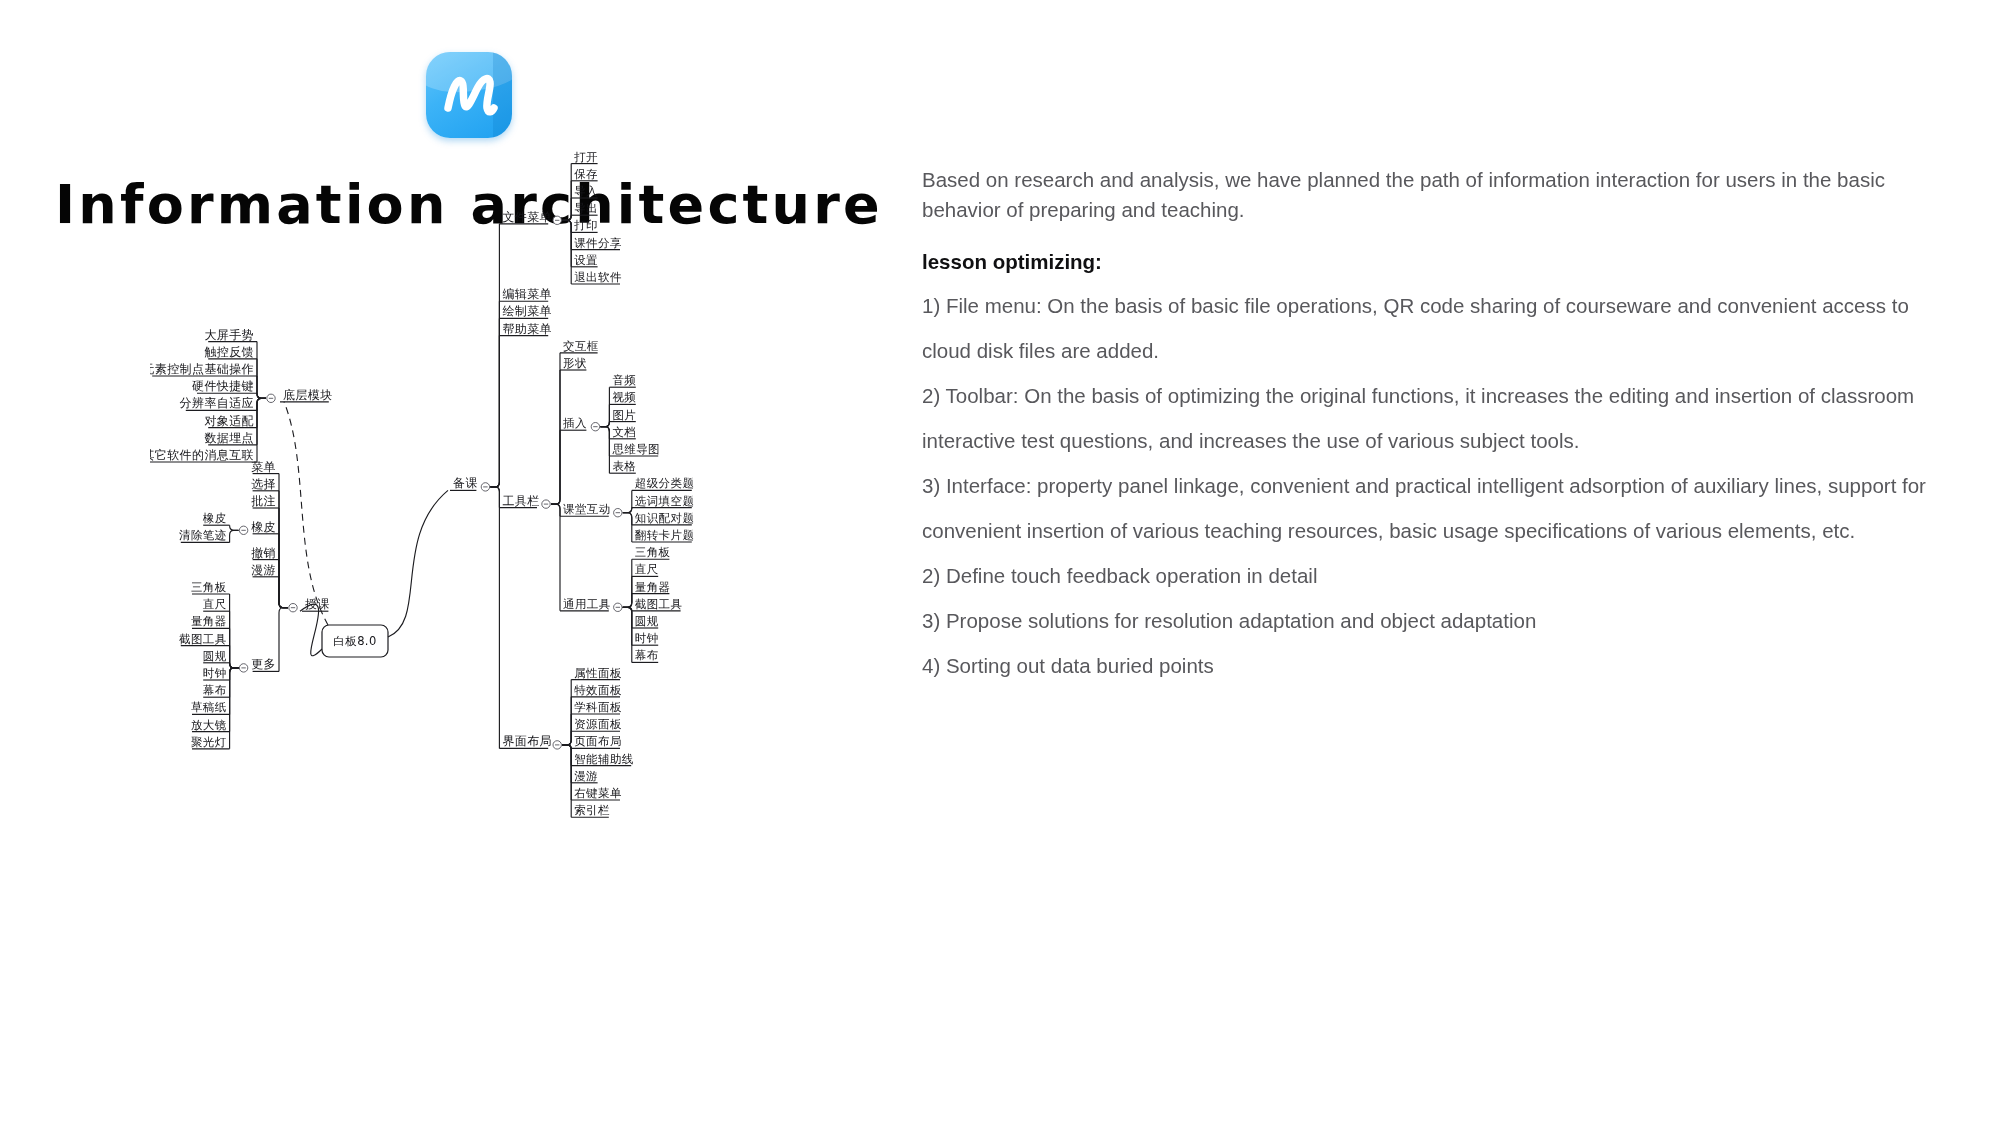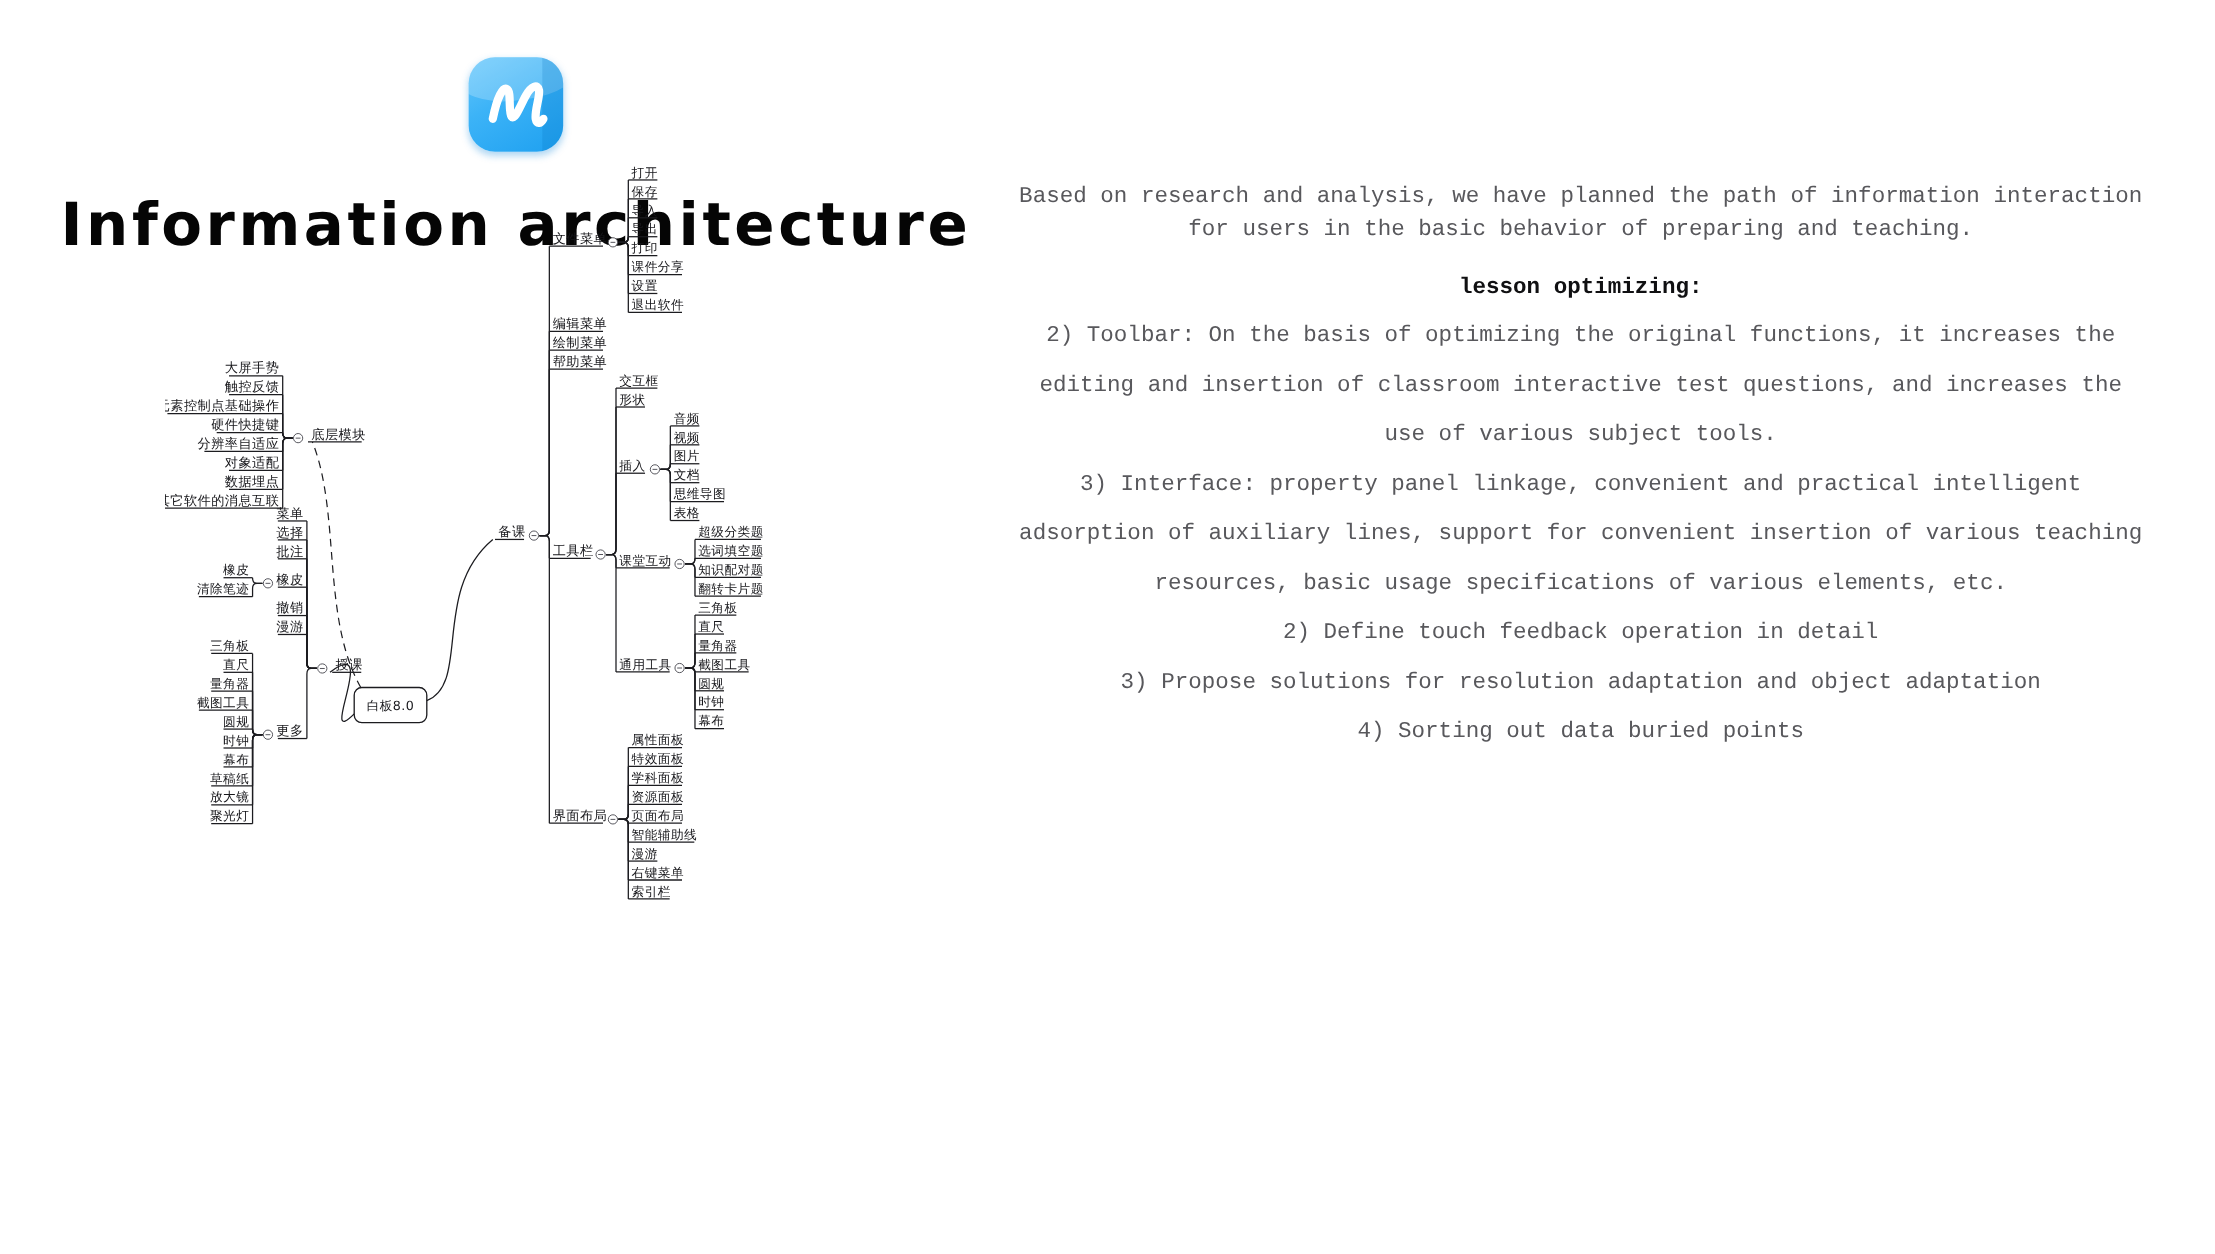--- a/index.html
+++ b/index.html
@@ -111,23 +111,22 @@
   
   #desc-panel {
     position: absolute;
     left: 922px;
     top: 165px;
     width: 1030px;
   }
   #desc-panel p {
     margin: 0;
     color: #58585c;
-    font-family: Liberation Mono, monospace;
+    font-family: Liberation Sans, sans-serif;
     font-size: 20.5px;
-    text-align: center;
   }
   .intro {
     line-height: 30px;
     margin-bottom: 16px !important;
   }
   .para {
     line-height: 45px;
   }
   .heading {
     color: #101012 !important;
@@ -580,19 +579,20 @@
         <path class="mm-link" d="M172,509 C138,543 196,436.2 150,471.2"></path>
         <path class="mm-link dashed" d="M178,485 C142,421 160,326.8 134,261.8"></path>
       </g>
   </svg>
 </div>
 
 <div id="desc-panel">
   <p class="intro">Based on research and analysis, we have planned the path of information interaction for users in the basic behavior of preparing and teaching.</p>
   <div id="desc-blocks">
       <p class="heading">lesson optimizing:</p>
+      <p class="para">1) File menu: On the basis of basic file operations, QR code sharing of courseware and convenient access to cloud disk files are added.</p>
       <p class="para">2) Toolbar: On the basis of optimizing the original functions, it increases the editing and insertion of classroom interactive test questions, and increases the use of various subject tools.</p>
       <p class="para">3) Interface: property panel linkage, convenient and practical intelligent adsorption of auxiliary lines, support for convenient insertion of various teaching resources, basic usage specifications of various elements, etc.</p>
       <p class="para">2) Define touch feedback operation in detail</p>
       <p class="para">3) Propose solutions for resolution adaptation and object adaptation</p>
       <p class="para">4) Sorting out data buried points</p>
     </div>
 </div>
 
 </body></html>

